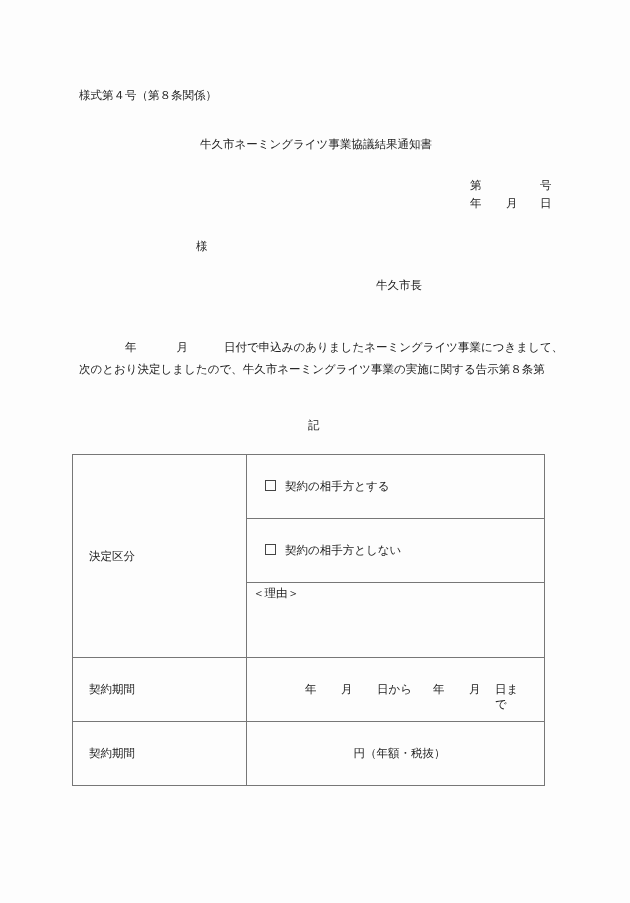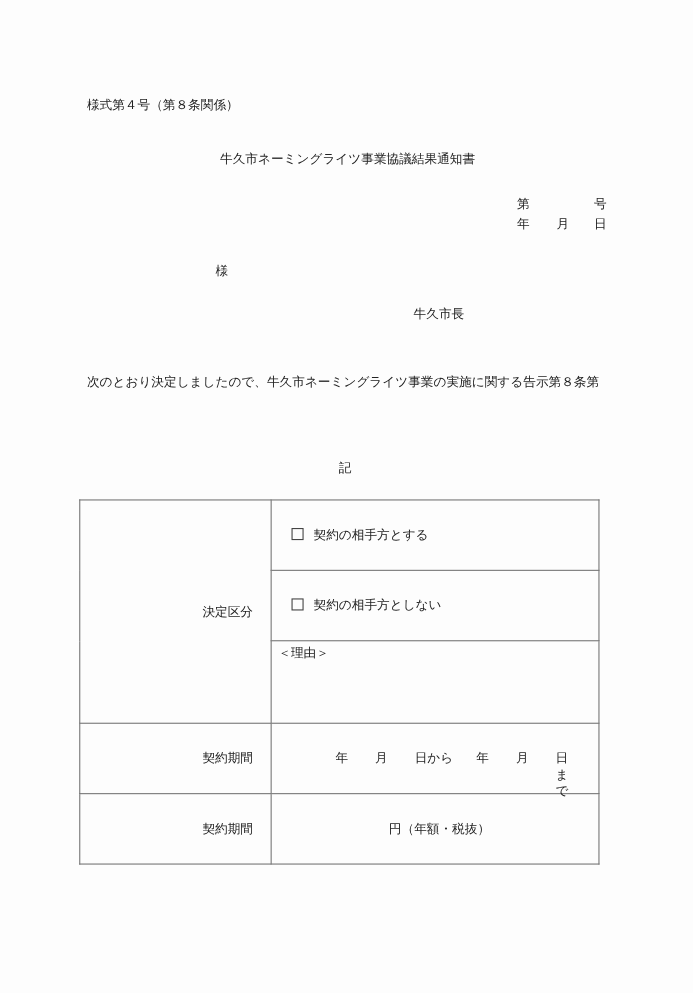--- a/index.html
+++ b/index.html
@@ -16,21 +16,21 @@
   .sama { left:196px; top:239px; }
   .mayor { left:376px; top:278px; }
   .body-text { left:79px; top:336px; line-height:22px; white-space:normal; width:480px; }
   .body-text p { margin:0; white-space:nowrap; }
   .ki { left:308px; top:418px; }
   table.grid {
     position:absolute; left:72px; top:454px; width:473px; border-collapse:collapse;
     font-size:11.5px;
   }
   table.grid td { border:1px solid #777; padding:16px; }
-  td.label { width:141px; text-align:right; }
+  td.label { width:141px; text-align:left; }
   .opt { height:31px; padding-left:18px !important; }
   .opt .box { display:inline-block; width:9px; height:9px; border:1px solid #444; margin-right:9px; vertical-align:-1px; }
   .reason { height:71px; vertical-align:top; padding:3px 0 0 6px !important;font-family:Liberation Mono, monospace; }
   .period { height:31px; position:relative; }
   .fee { height:31px; text-align:center; padding-right:8px !important; }
   .period-inner { position:relative; height:31px; }
   .period-inner span { position:absolute; top:8px; }
 </style>
 </head>
 <body>
@@ -45,20 +45,23 @@
 <div class="abs date-row">
   <span style="left:0">年</span>
   <span style="left:36px">月</span>
   <span style="left:70px">日</span>
 </div>
 
 <div class="abs sama">様</div>
 <div class="abs mayor">牛久市長</div>
 
 <div class="abs body-text">
+  <p>
+    <span style="display:inline-block;width:46px"></span><span>年</span><span style="display:inline-block;width:40px"></span><span>月</span><span style="display:inline-block;width:36px"></span><span>日付で申込みのありましたネーミングライツ事業につきまして、</span>
+  </p>
   <p>次のとおり決定しましたので、牛久市ネーミングライツ事業の実施に関する告示第８条第</p>
 </div>
 
 <div class="abs ki">記</div>
 
 <table class="grid">
   <tbody>
       <tr>
     <td class="label" rowspan="3">決定区分</td>
     <td class="opt">
@@ -77,21 +80,21 @@
   </tr>
   <tr>
     <td class="label" style="height:31px">契約期間</td>
     <td class="period">
       <div class="period-inner">
         <span style="left:42px">年</span>
         <span style="left:78px">月</span>
         <span style="left:114px">日から</span>
         <span style="left:170px">年</span>
         <span style="left:206px">月</span>
-        <span style="left:242px">日まで</span>
+        <span style="left:232px">日まで</span>
       </div>
     </td>
   </tr>
   <tr>
     <td class="label" style="height:31px">契約期間</td>
     <td class="fee">円（年額・税抜）</td>
   </tr>
 </tbody>
   </table>
 

